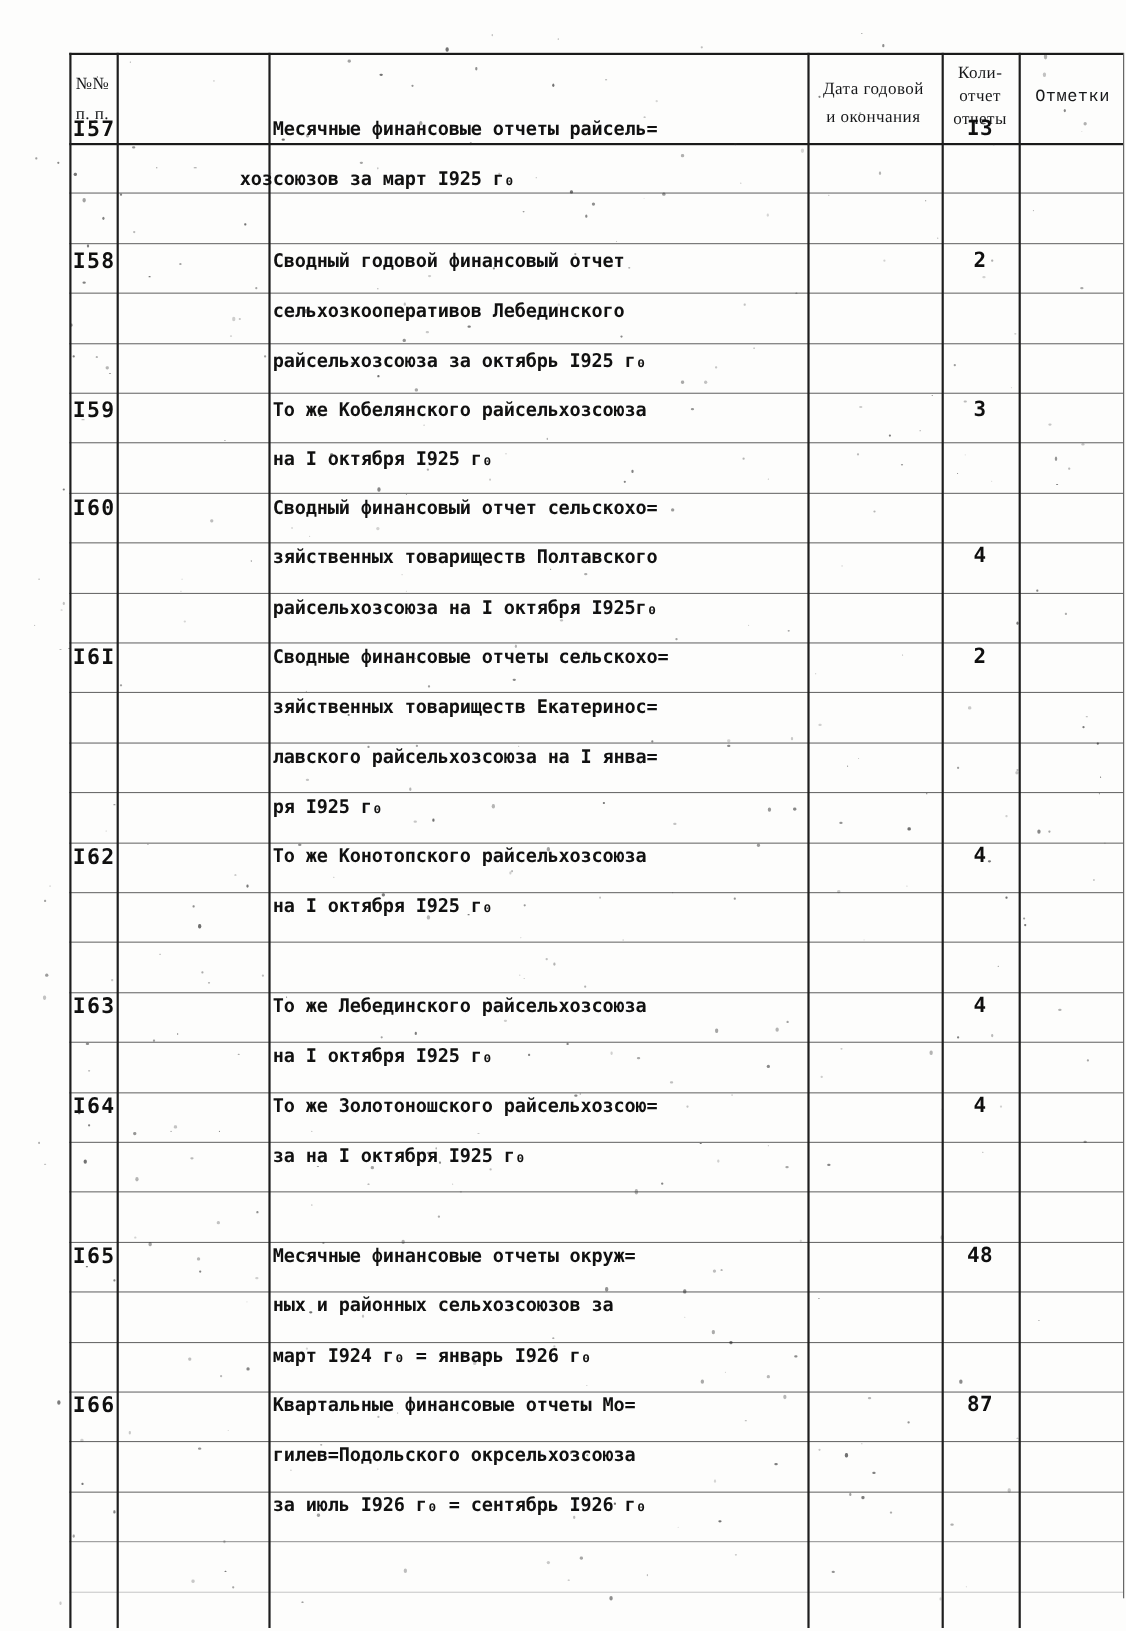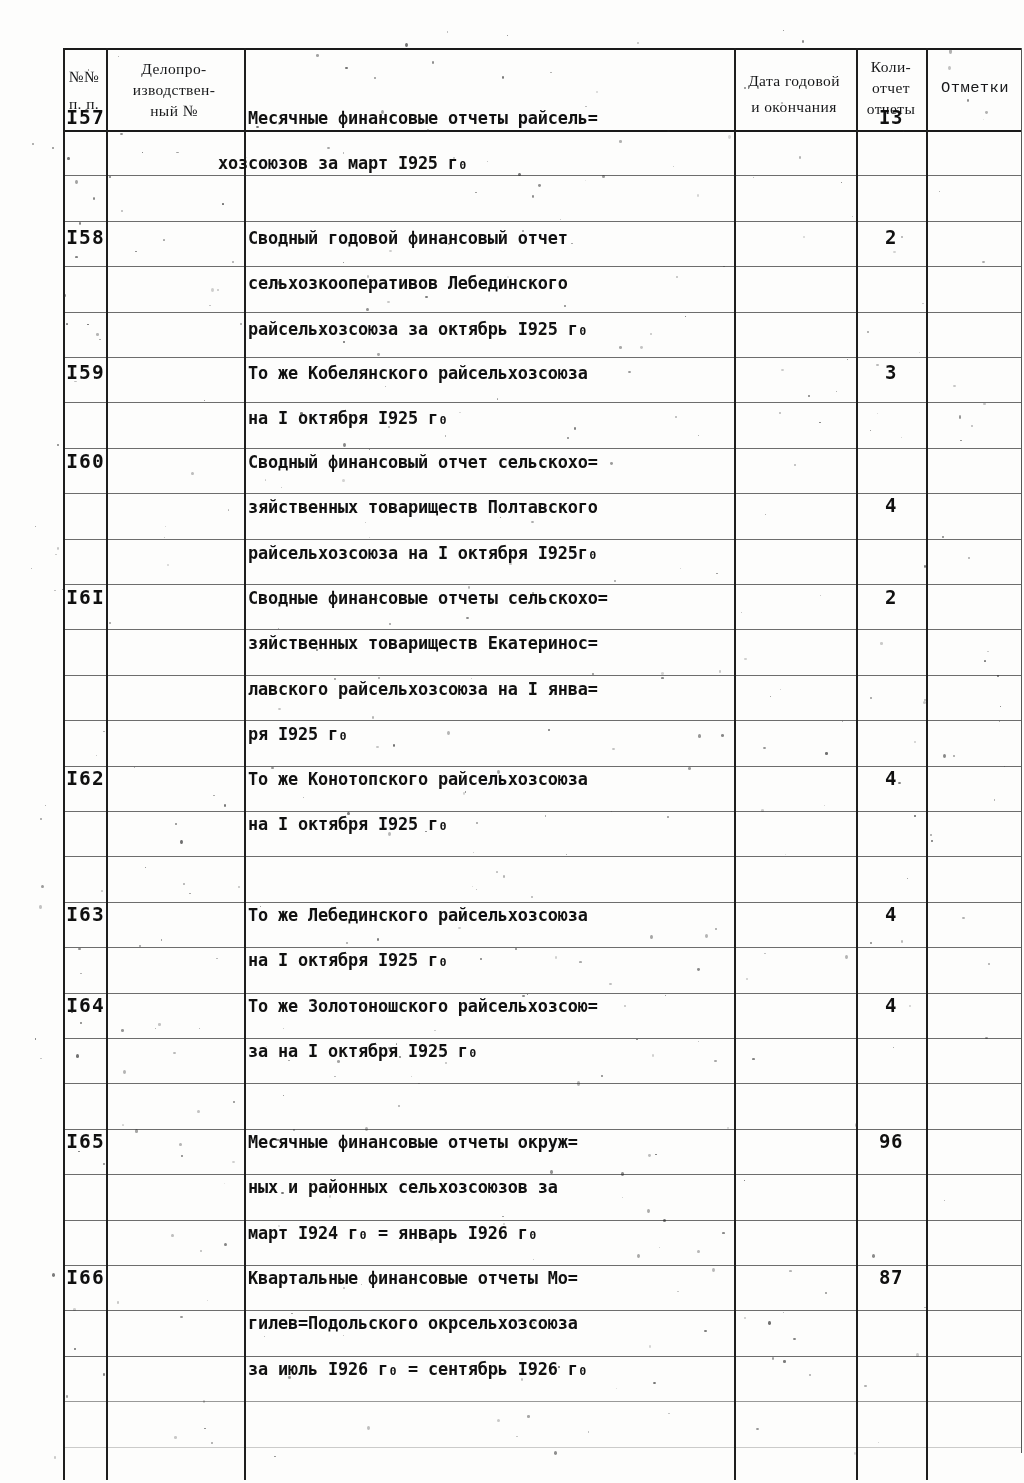--- a/index.html
+++ b/index.html
@@ -117,25 +117,20 @@
 
   <div id="sheet">
 
     <div id="thead">
 
       <div class="th" style="left:0; top:18px; width:42px;">
         <span class="ln">№№</span>
         <span class="ln" style="display:block;margin-top:6px;">п. п.</span>
       </div>
 
-      <div class="th" style="left:44px; top:10px; width:134px;">
-        <span class="ln">Делопро-</span>
-        <span class="ln">изводствен-</span>
-        <span class="ln">ный №</span>
-      </div>
 
 
       <div class="th" style="left:672px; top:22px; width:118px;">
         <span class="ln">Дата годовой</span>
         <span class="ln" style="margin-top:5px;">и окончания</span>
       </div>
 
       <div class="th" style="left:794px; top:8px; width:68px;">
         <span class="ln">Коли-</span>
         <span class="ln">отчет</span>
@@ -222,21 +217,21 @@
         <div class="title-line" style="left: 185px; top: 902.4px;">на I октября I925 г₀</div>
         <div class="count" style="left: 793px; top: 855px;">4</div>
         <div class="num" style="left: 0px; top: 946px;">I64</div>
         <div class="title-line" style="left: 185px; top: 948px;">То же Золотоношского райсельхозсою=</div>
         <div class="title-line" style="left: 185px; top: 993.4px;">за на I октября I925 г₀</div>
         <div class="count" style="left: 793px; top: 946px;">4</div>
         <div class="num" style="left: 0px; top: 1082px;">I65</div>
         <div class="title-line" style="left: 185px; top: 1084px;">Месячные финансовые отчеты окруж=</div>
         <div class="title-line" style="left: 185px; top: 1129.4px;">ных и районных сельхозсоюзов за</div>
         <div class="title-line" style="left: 185px; top: 1174.8px;">март I924 г₀ = январь I926 г₀</div>
-        <div class="count" style="left: 793px; top: 1082px;">96</div>
+        <div class="count" style="left: 793px; top: 1082px;">48</div>
         <div class="num" style="left: 0px; top: 1218px;">I66</div>
         <div class="title-line" style="left: 185px; top: 1220px;">Квартальные финансовые отчеты Мо=</div>
         <div class="title-line" style="left: 185px; top: 1265.4px;">гилев=Подольского окрсельхозсоюза</div>
         <div class="title-line" style="left: 185px; top: 1310.8px;">за июль I926 г₀ = сентябрь I926 г₀</div>
         <div class="count" style="left: 793px; top: 1218px;">87</div>
       </div>
 
   </div>
 <div class="speck" style="width: 1.6px; height: 1.9px; left: 32px; top: 143px; opacity: 0.44;"></div>
     <div class="speck" style="width: 2.1px; height: 1.5px; left: 601px; top: 1075px; opacity: 0.57;"></div>

